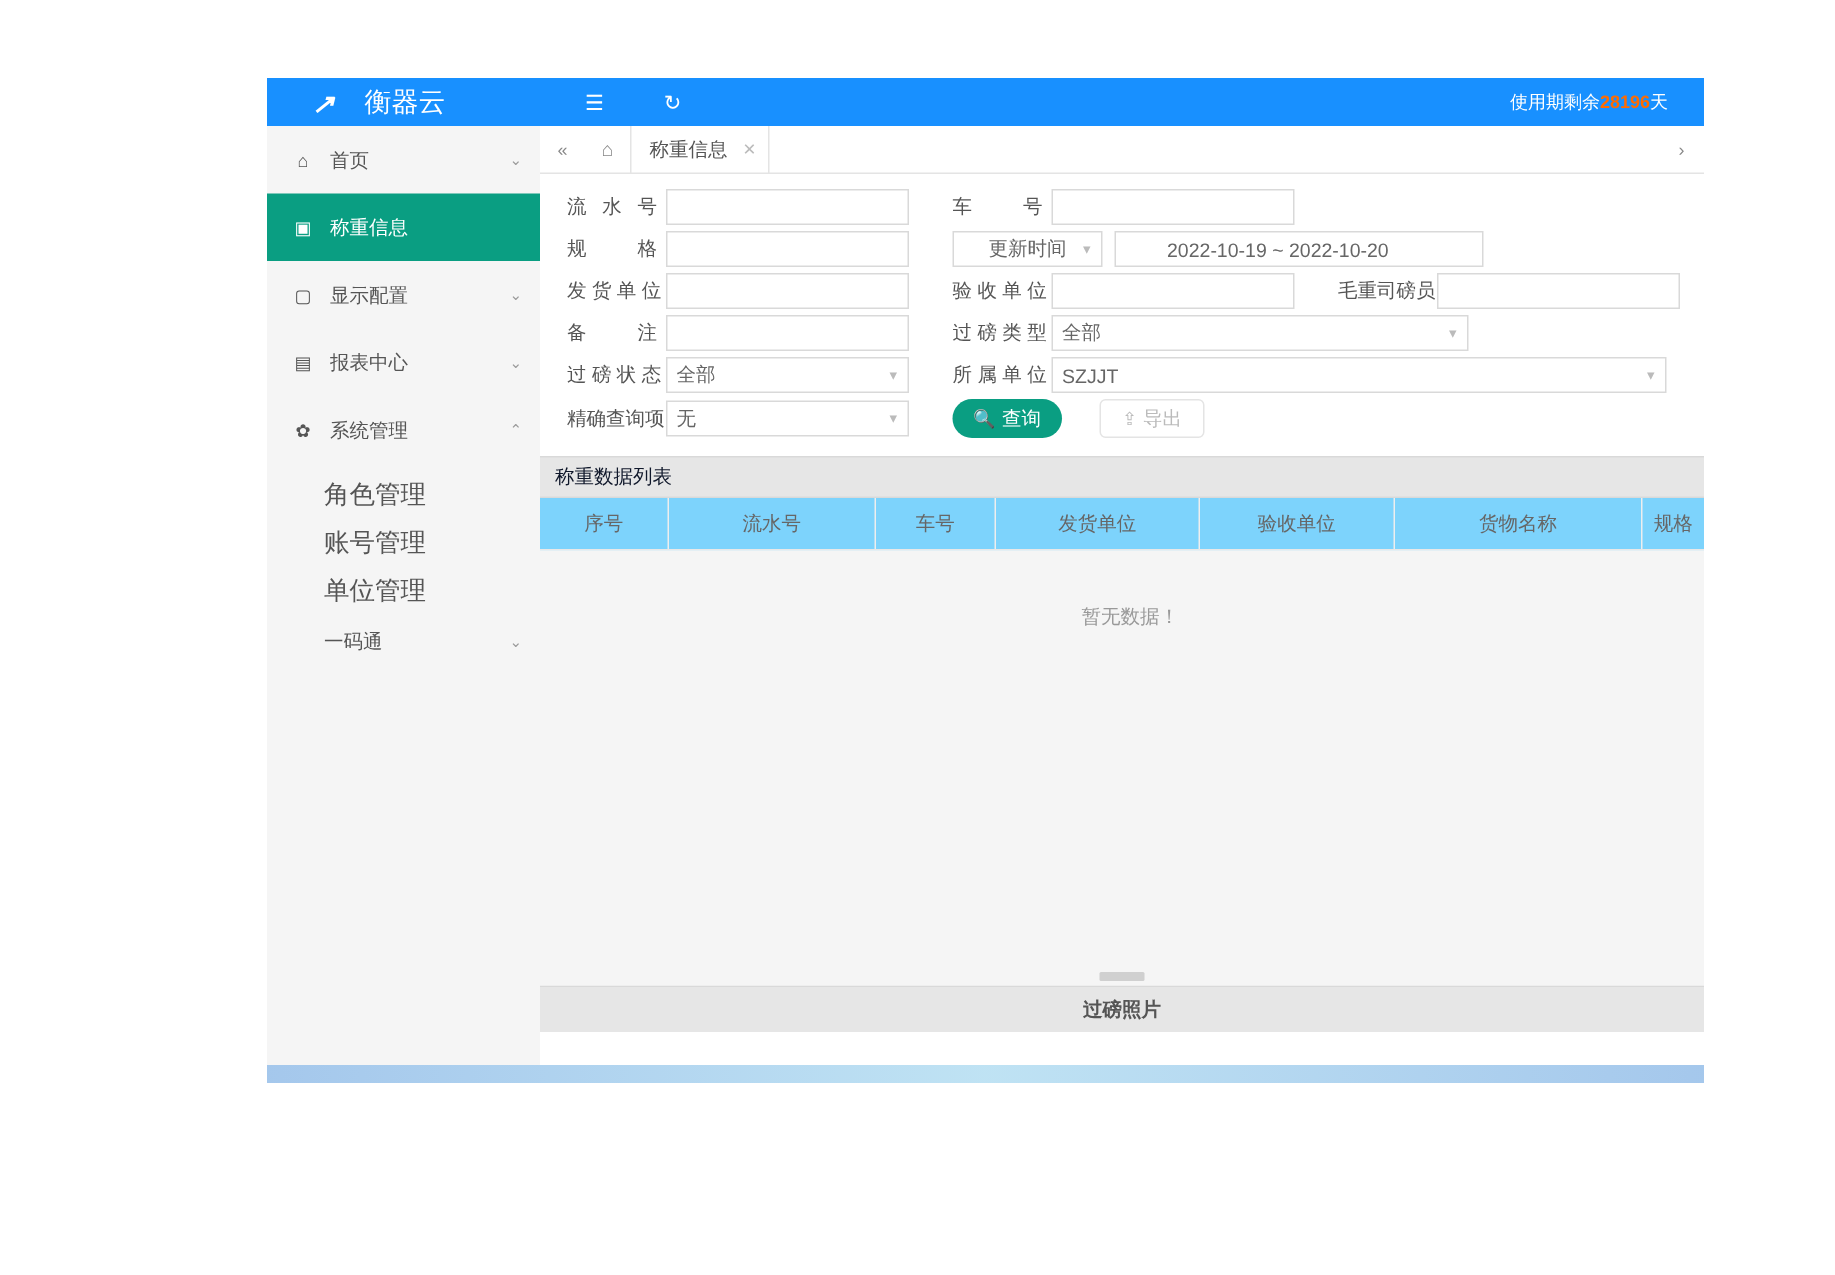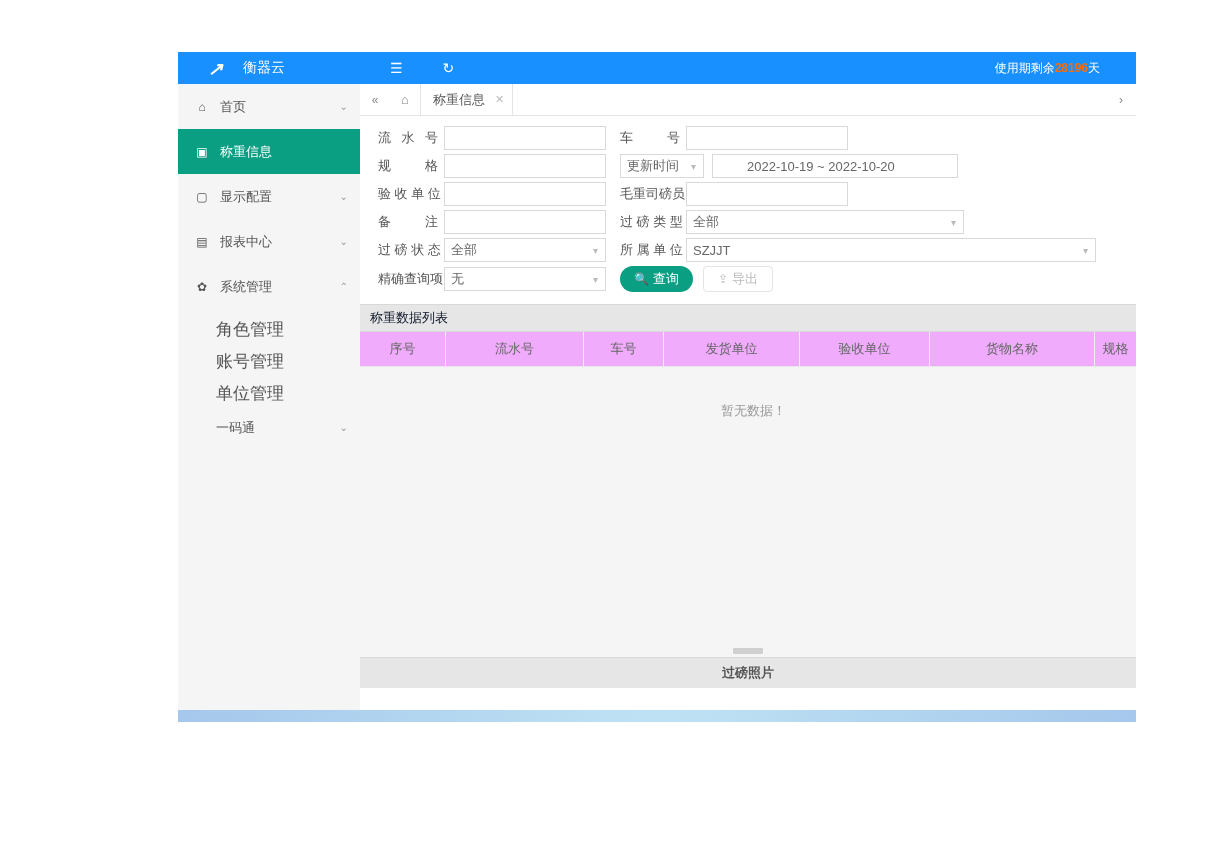--- a/index.html
+++ b/index.html
@@ -5,24 +5,24 @@
     * { box-sizing: border-box; margin: 0; padding: 0; }
     body { font-family: "Microsoft YaHei", Arial, sans-serif; font-size: 13px; color: #333; background: #fff; }
     
     .app { position: relative; width: 1223px; height: 850px; }
     .frame { position: absolute; left: 178px; top: 52px; width: 958px; height: 670px; background: #fff; }
     
     
     .topbar { height: 32px; background: #1890ff; display: flex; align-items: center; color: #fff; }
     .logo-area { width: 182px; display: flex; align-items: center; padding-left: 30px; gap: 15px; }
     .logo-icon { width: 20px; height: 20px; font-style: italic; font-weight: bold; font-size: 18px; color: #fff; }
-    .logo-text { font-size: 14px; }
+    .logo-text { font-size: 18px; }
     .top-icons { display: flex; gap: 40px; padding-left: 30px; }
     .top-icon { cursor: pointer; font-size: 14px; }
-    .top-right { margin-left: auto; padding-right: 36px; font-size: 12px; text-align: right; }
+    .top-right { margin-left: auto; padding-right: 24px; font-size: 12px; text-align: right; }
     .top-right .days { color: #ff6b00; font-weight: bold; }
     
     
     .sidebar { position: absolute; left: 0; top: 32px; width: 182px; bottom: 12px; background: #f5f5f5; }
     .nav-item { height: 45px; display: flex; align-items: center; padding: 0 12px 0 16px; cursor: pointer; color: #555; position: relative; }
     .nav-item.active { background: #0a9e82; color: #fff; }
     .nav-icon { width: 16px; text-align: center; margin-right: 10px; font-size: 12px; }
     .nav-label { flex: 1; font-size: 13px; }
     .nav-chevron { font-size: 10px; color: #999; }
     .nav-sub { height: 32px; display: flex; align-items: flex-end; padding-left: 38px; cursor: pointer; color: #555; font-size: 17px; }
@@ -33,39 +33,39 @@
     
     .tabbar { height: 32px; border-bottom: 1px solid #e4e4e4; display: flex; align-items: center; background: #fff; }
     .tab-nav { width: 30px; text-align: center; color: #888; cursor: pointer; font-size: 12px; }
     .tab-nav.right { margin-left: auto; }
     .tab-home { width: 30px; text-align: center; color: #888; cursor: pointer; font-size: 13px; }
     .tab { height: 32px; display: flex; align-items: center; padding: 0 8px 0 12px; border-right: 1px solid #e4e4e4; border-left: 1px solid #e4e4e4; color: #555; cursor: pointer; }
     .tab-close { margin-left: 10px; color: #bbb; font-size: 11px; }
     
     
     .filter-form { padding: 10px 18px 8px; }
-    .filter-row { display: flex; align-items: center; margin-bottom: 4px; }
+    .filter-row { display: flex; align-items: center; margin-bottom: 4px; gap: 15px; }
     .filter-cell { display: flex; align-items: center; margin-right: 14px; }
     .filter-label { width: 66px; color: #555; font-size: 13px; text-align-last: justify; text-align: justify; padding-right: 6px; white-space: nowrap; }
     .filter-input { height: 24px; border: 1px solid #d9d9d9; padding: 0 6px; background: #fff; font-size: 13px; color: #666; }
     .w-std { width: 162px; }
-    .w-sel { width: 84px; }
+    .w-sel { width: 100px; text-align: center; }
     .w-date { width: 246px; padding-left: 34px; }
     .w-sel-mid { width: 278px; }
     .w-sel-big { width: 410px; }
     .select-wrap { position: relative; display: inline-block; }
     .select-wrap::after { content: "▾"; position: absolute; right: 8px; top: 50%; transform: translateY(-50%); color: #bbb; font-size: 10px; pointer-events: none; }
     .btn { height: 26px; padding: 0 14px; border-radius: 13px; border: none; cursor: pointer; display: inline-flex; align-items: center; font-size: 13px; }
     .btn-primary { background: #0a9e82; color: #fff; }
     .btn-ghost { background: #fff; color: #bbb; border: 1px solid #e4e4e4; border-radius: 4px; margin-left: 10px; }
     .btn-icon { margin-right: 4px; font-size: 12px; }
     
     
     .section-header { background: #e6e6e6; padding: 4px 10px; color: #0f172a; font-size: 13px; border-top: 1px solid #d9d9d9; border-bottom: 1px solid #d9d9d9; }
-    .table-head { display: flex; background: #f0abfc; border-bottom: 1px solid #e8e8e8; }
+    .table-head { display: flex; background: #7dd3fc; border-bottom: 1px solid #e8e8e8; }
     .th { padding: 8px 0; text-align: center; color: #666; font-size: 13px; border-right: 1px solid #eee; }
     .th:last-child { border-right: none; }
     .table-body { flex: 1; background: #f5f5f5; position: relative; min-height: 280px; }
     .empty { position: absolute; left: 11px; right: 0; top: 35px; text-align: center; color: #999; font-size: 13px; }
     .drag-handle { position: absolute; bottom: 3px; left: 50%; transform: translateX(-50%); width: 30px; height: 6px; background: #d0d0d0; border-radius: 1px; cursor: row-resize; }
     
     .photo-section { background: #e6e6e6; border-top: 1px solid #d9d9d9; text-align: center; }
     .photo-header { padding: 6px 10px; color: #555; font-size: 13px; font-weight: bold; }
     .photo-body { height: 22px; background: #fff; }
     
@@ -158,20 +158,24 @@
           <div class="filter-cell">
             <span class="filter-label">规　　格</span>
             <input class="filter-input w-std" style="">
           </div>
           <div class="filter-cell">
             <span class="select-wrap"><input class="filter-input w-sel" readonly="" value="更新时间" style=""></span>
             <input class="filter-input w-date" style="margin-left: 8px;" value="2022-10-19 ~ 2022-10-20">
           </div>
         </div>
         <div class="filter-row">
+          <div class="filter-cell">
+            <span class="filter-label">发 货 单 位</span>
+            <input class="filter-input w-std" style="">
+          </div>
           <div class="filter-cell">
             <span class="filter-label">验 收 单 位</span>
             <input class="filter-input w-std" style="">
           </div>
           <div class="filter-cell">
             <span class="filter-label">毛重司磅员</span>
             <input class="filter-input w-std" style="">
           </div>
         </div>
         <div class="filter-row">

